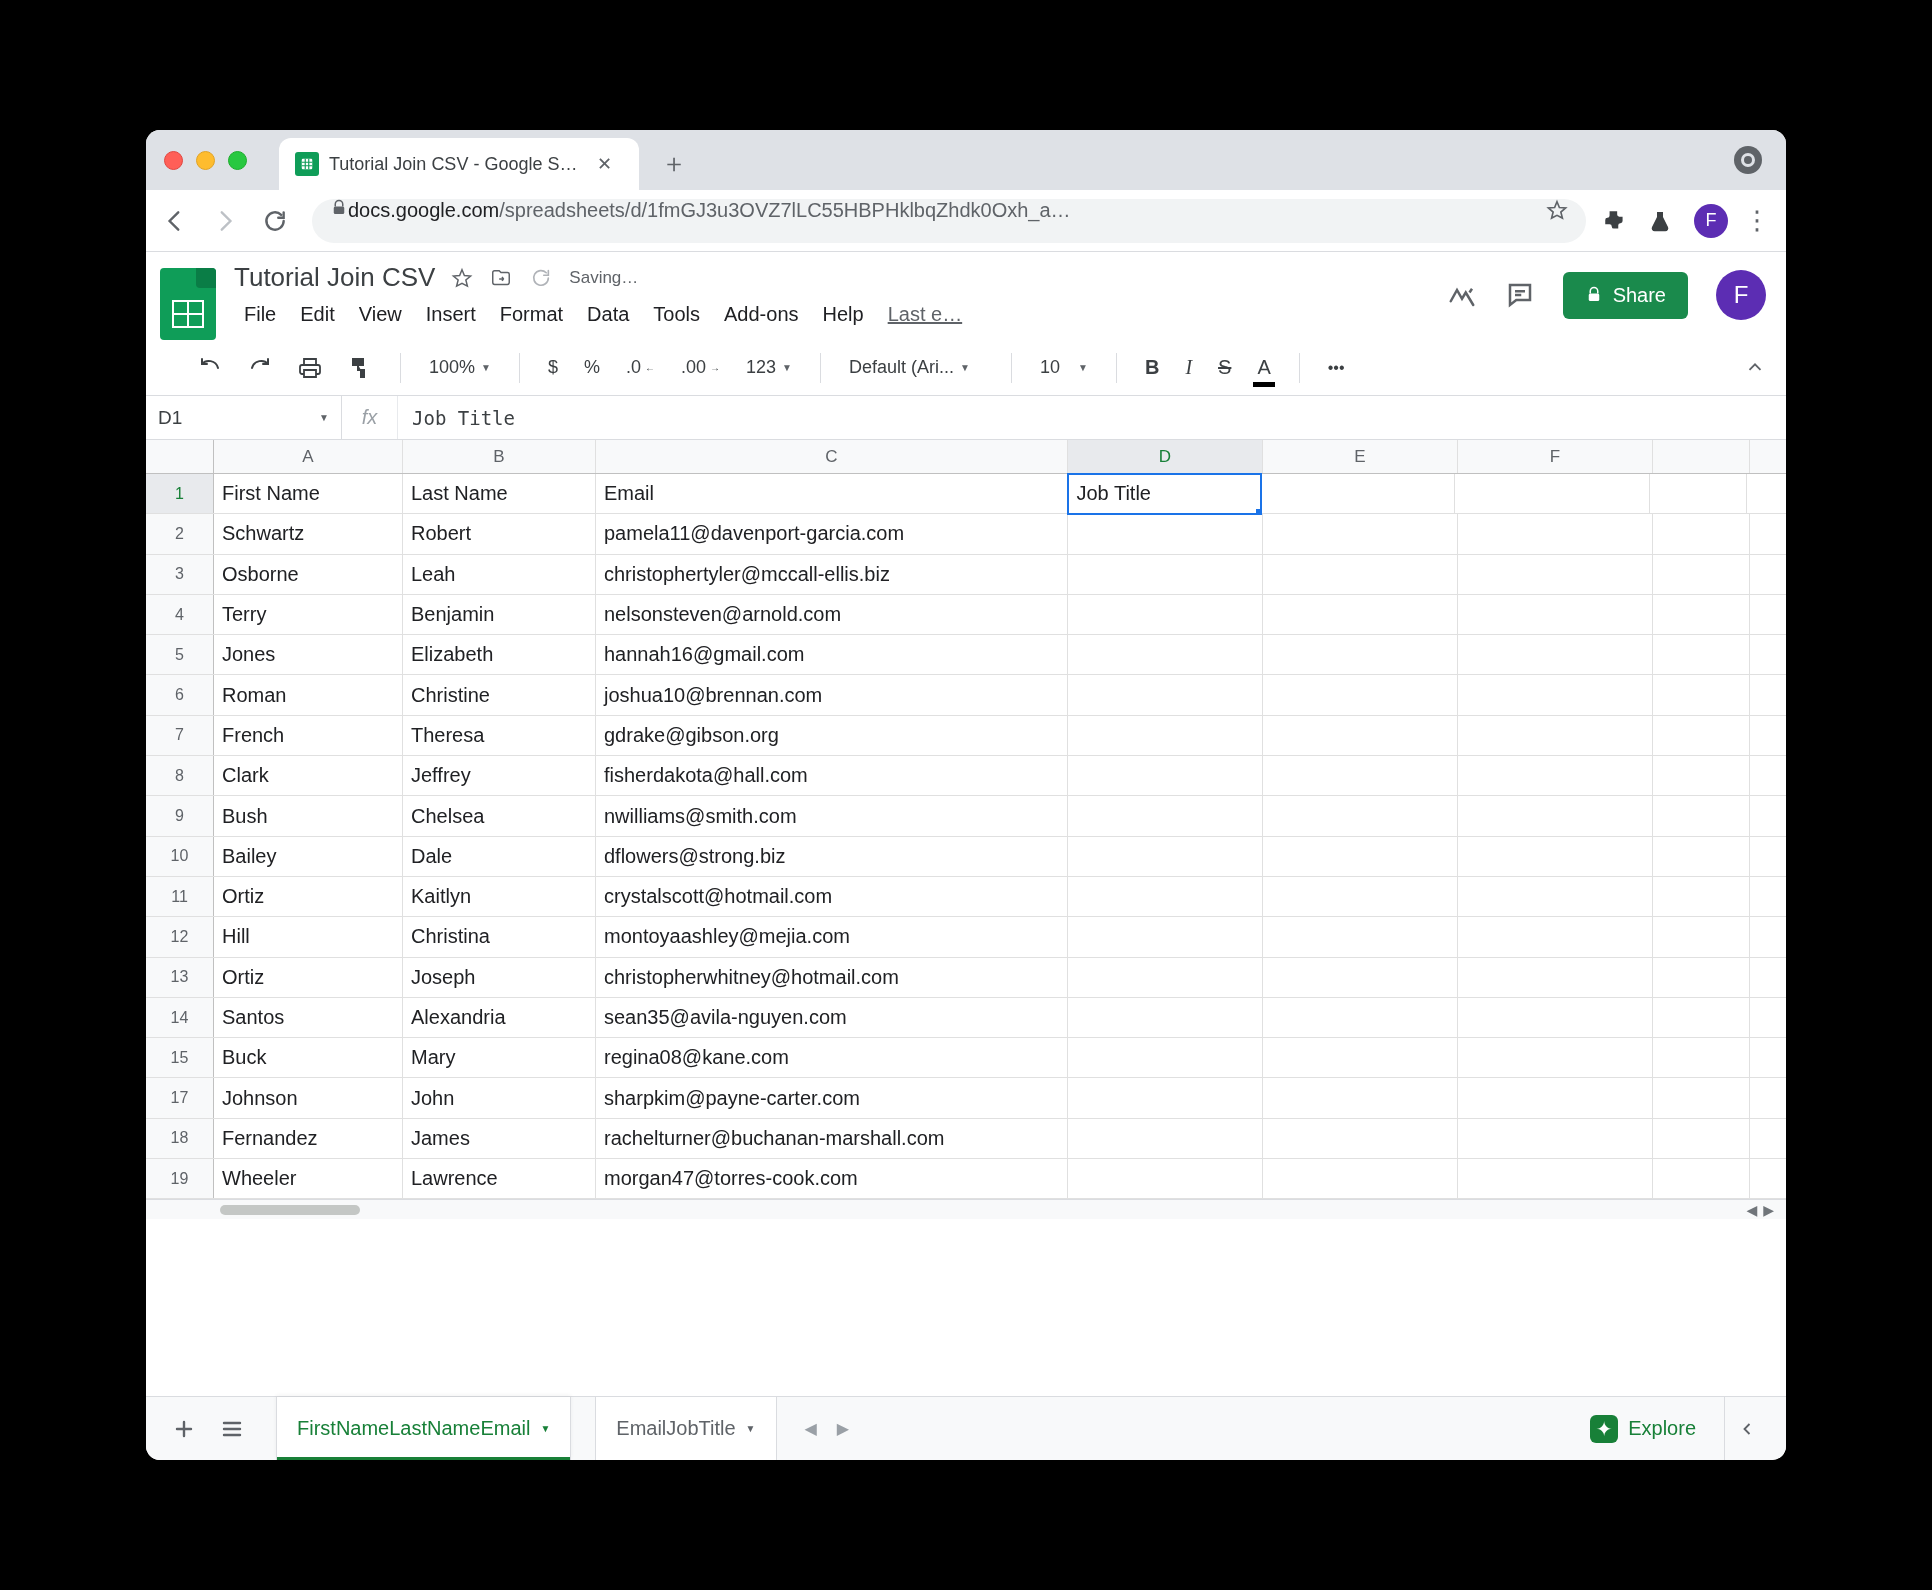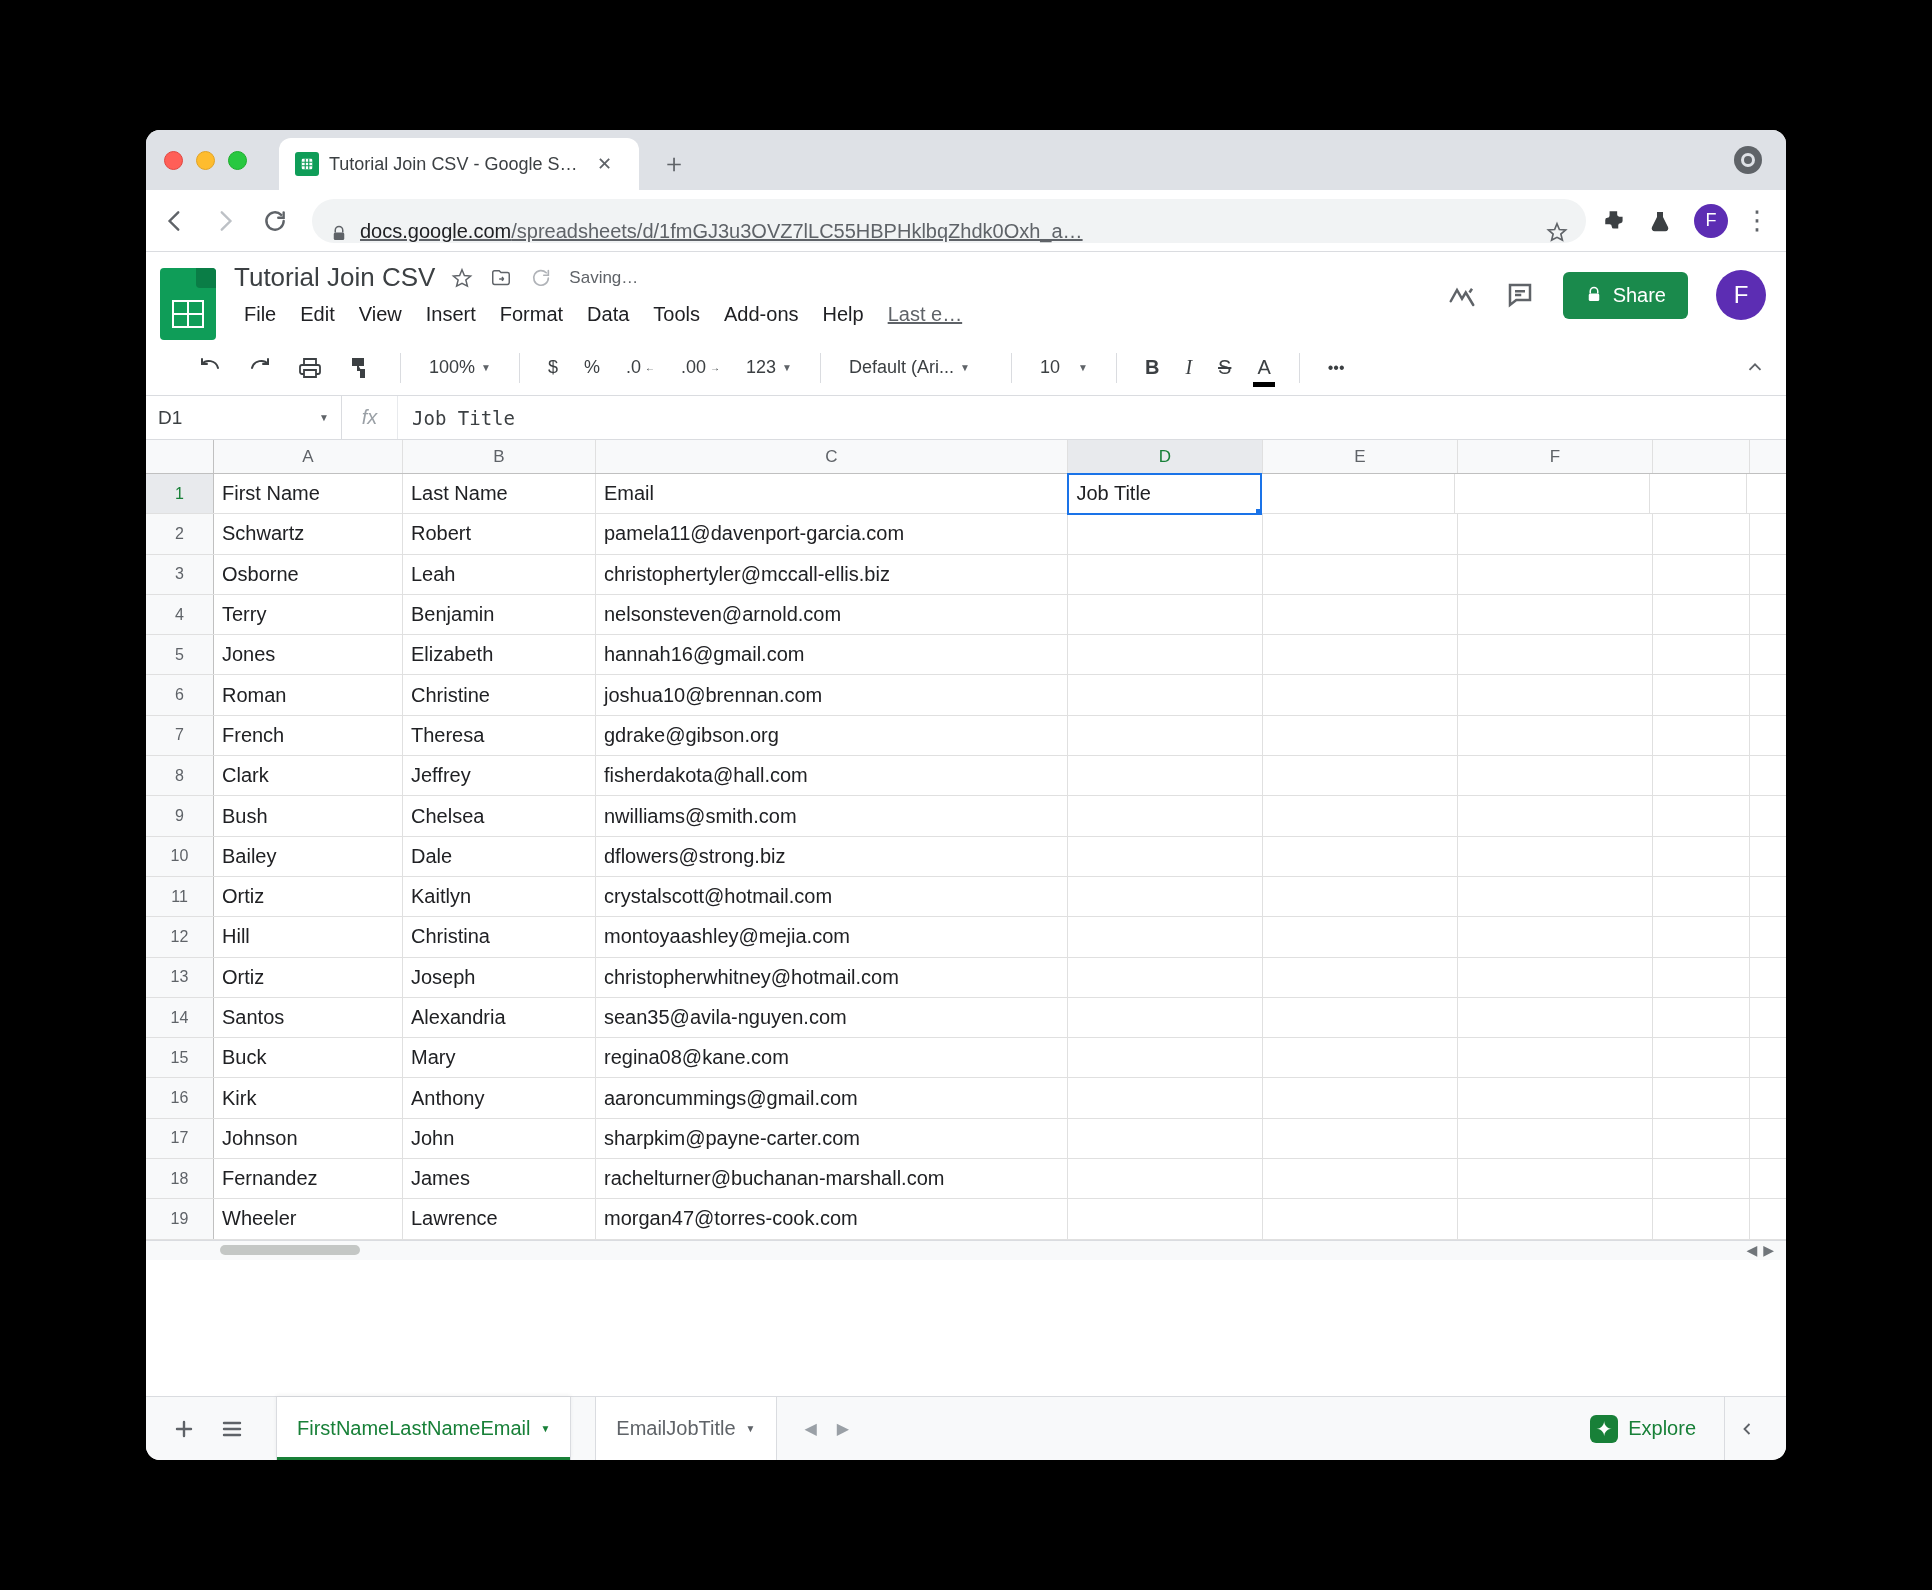--- a/index.html
+++ b/index.html
@@ -72,23 +72,22 @@
     border-bottom:1px solid #dadce0;
     display:flex;align-items:center;
     padding: 0 16px;
     gap:16px;
   }
   .nav-btn { color:#5f6368; width:34px; text-align:center; cursor:pointer; }
   .nav-btn.dim{color:#bdc1c6;}
   .nav-btn svg{width:26px;height:26px;}
   .omnibox {
     flex:1; height:44px; background:#f1f3f4; border-radius:22px;
-    display:flex; align-items:flex-end; padding:0 18px; gap:12px; color:#5f6368;
+    display:flex; align-items:flex-start; padding:0 18px; gap:0; color:#5f6368;
     font-size:20px;
-    text-decoration:underline;
   }
   .omnibox .lock{color:#5f6368;}
   .omnibox .urltext{color:#202124;flex:1;white-space:nowrap;overflow:hidden;text-overflow:ellipsis;}
   .omnibox .grey{color:#5f6368;}
   .star-btn{color:#5f6368;}
   .toolbar-icon{width:30px;text-align:center;color:#3c4043;}
   .avatar{width:34px;height:34px;border-radius:50%;background:#5c2db3;color:#fff;display:flex;align-items:center;justify-content:center;font-size:18px;}
   .menu-dots{color:#5f6368;font-size:26px;}
   
   .gs-header{
@@ -585,30 +584,20 @@
           <div class="rowh">15</div>
           <div class="cell colw-A">Buck</div>
           <div class="cell colw-B">Mary</div>
           <div class="cell colw-C">regina08@kane.com</div>
           <div class="cell colw-D"></div>
           <div class="cell colw-E"></div>
           <div class="cell colw-F"></div>
           <div class="cell colw-G"></div>
         </div>
         <div class="row">
-          <div class="rowh">16</div>
-          <div class="cell colw-A">Kirk</div>
-          <div class="cell colw-B">Anthony</div>
-          <div class="cell colw-C">aaroncummings@gmail.com</div>
-          <div class="cell colw-D"></div>
-          <div class="cell colw-E"></div>
-          <div class="cell colw-F"></div>
-          <div class="cell colw-G"></div>
-        </div>
-        <div class="row">
           <div class="rowh">17</div>
           <div class="cell colw-A">Johnson</div>
           <div class="cell colw-B">John</div>
           <div class="cell colw-C">sharpkim@payne-carter.com</div>
           <div class="cell colw-D"></div>
           <div class="cell colw-E"></div>
           <div class="cell colw-F"></div>
           <div class="cell colw-G"></div>
         </div>
         <div class="row">

